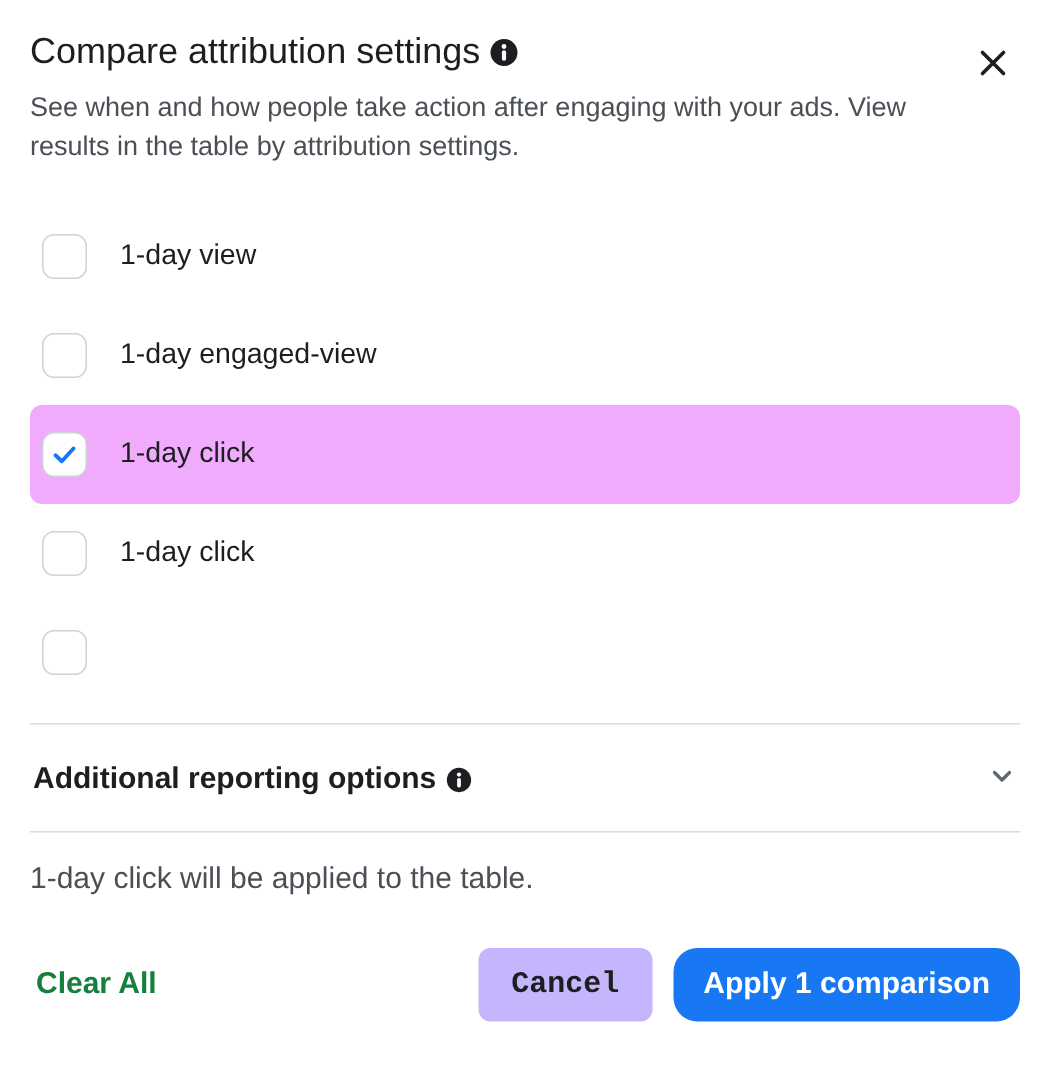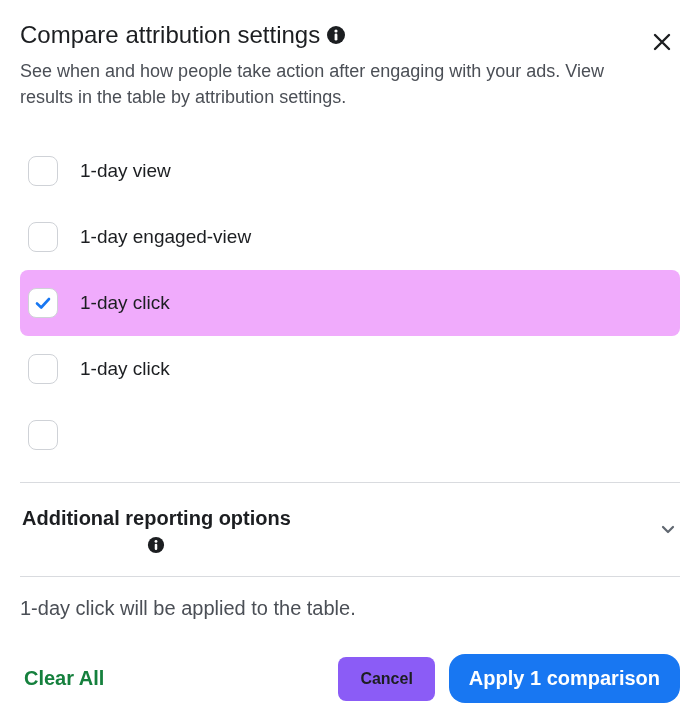--- a/index.html
+++ b/index.html
@@ -89,21 +89,20 @@
     display: flex;
     align-items: center;
     justify-content: space-between;
     padding: 24px 2px 22px 2px;
     cursor: pointer;
   }
   .section-left {
     display: flex;
     align-items: center;
     gap: 6px;
-    flex-direction: column;
   }
   .section-title {
     font-size: 20px;
     font-weight: 700;
     margin: 0;
   }
   .chevron {
     color: #606770;
   }
   .divider2 {
@@ -126,28 +125,29 @@
   .spacer { flex: 1; }
   .link-btn {
     background: none; border: none;
     color: #15803d;
     font-size: 20px;
     font-weight: 600;
     cursor: pointer;
     padding: 10px 4px;
   }
   .secondary-btn {
-    background: #8b5cf6;
+    background: #c4b5fd;
     border: none;
     border-radius: 8px;
-    font-size: 16px;
+    font-size: 20px;
     font-weight: 600;
     color: #1c1e21;
     padding: 13px 22px;
     cursor: pointer;
+    font-family: Liberation Mono, monospace;
   }
   .primary-btn {
     background: #1877f2;
     border: none;
     border-radius: 16px;
     font-size: 20px;
     font-weight: 700;
     color: #fff;
     padding: 13px 20px;
     cursor: pointer;

